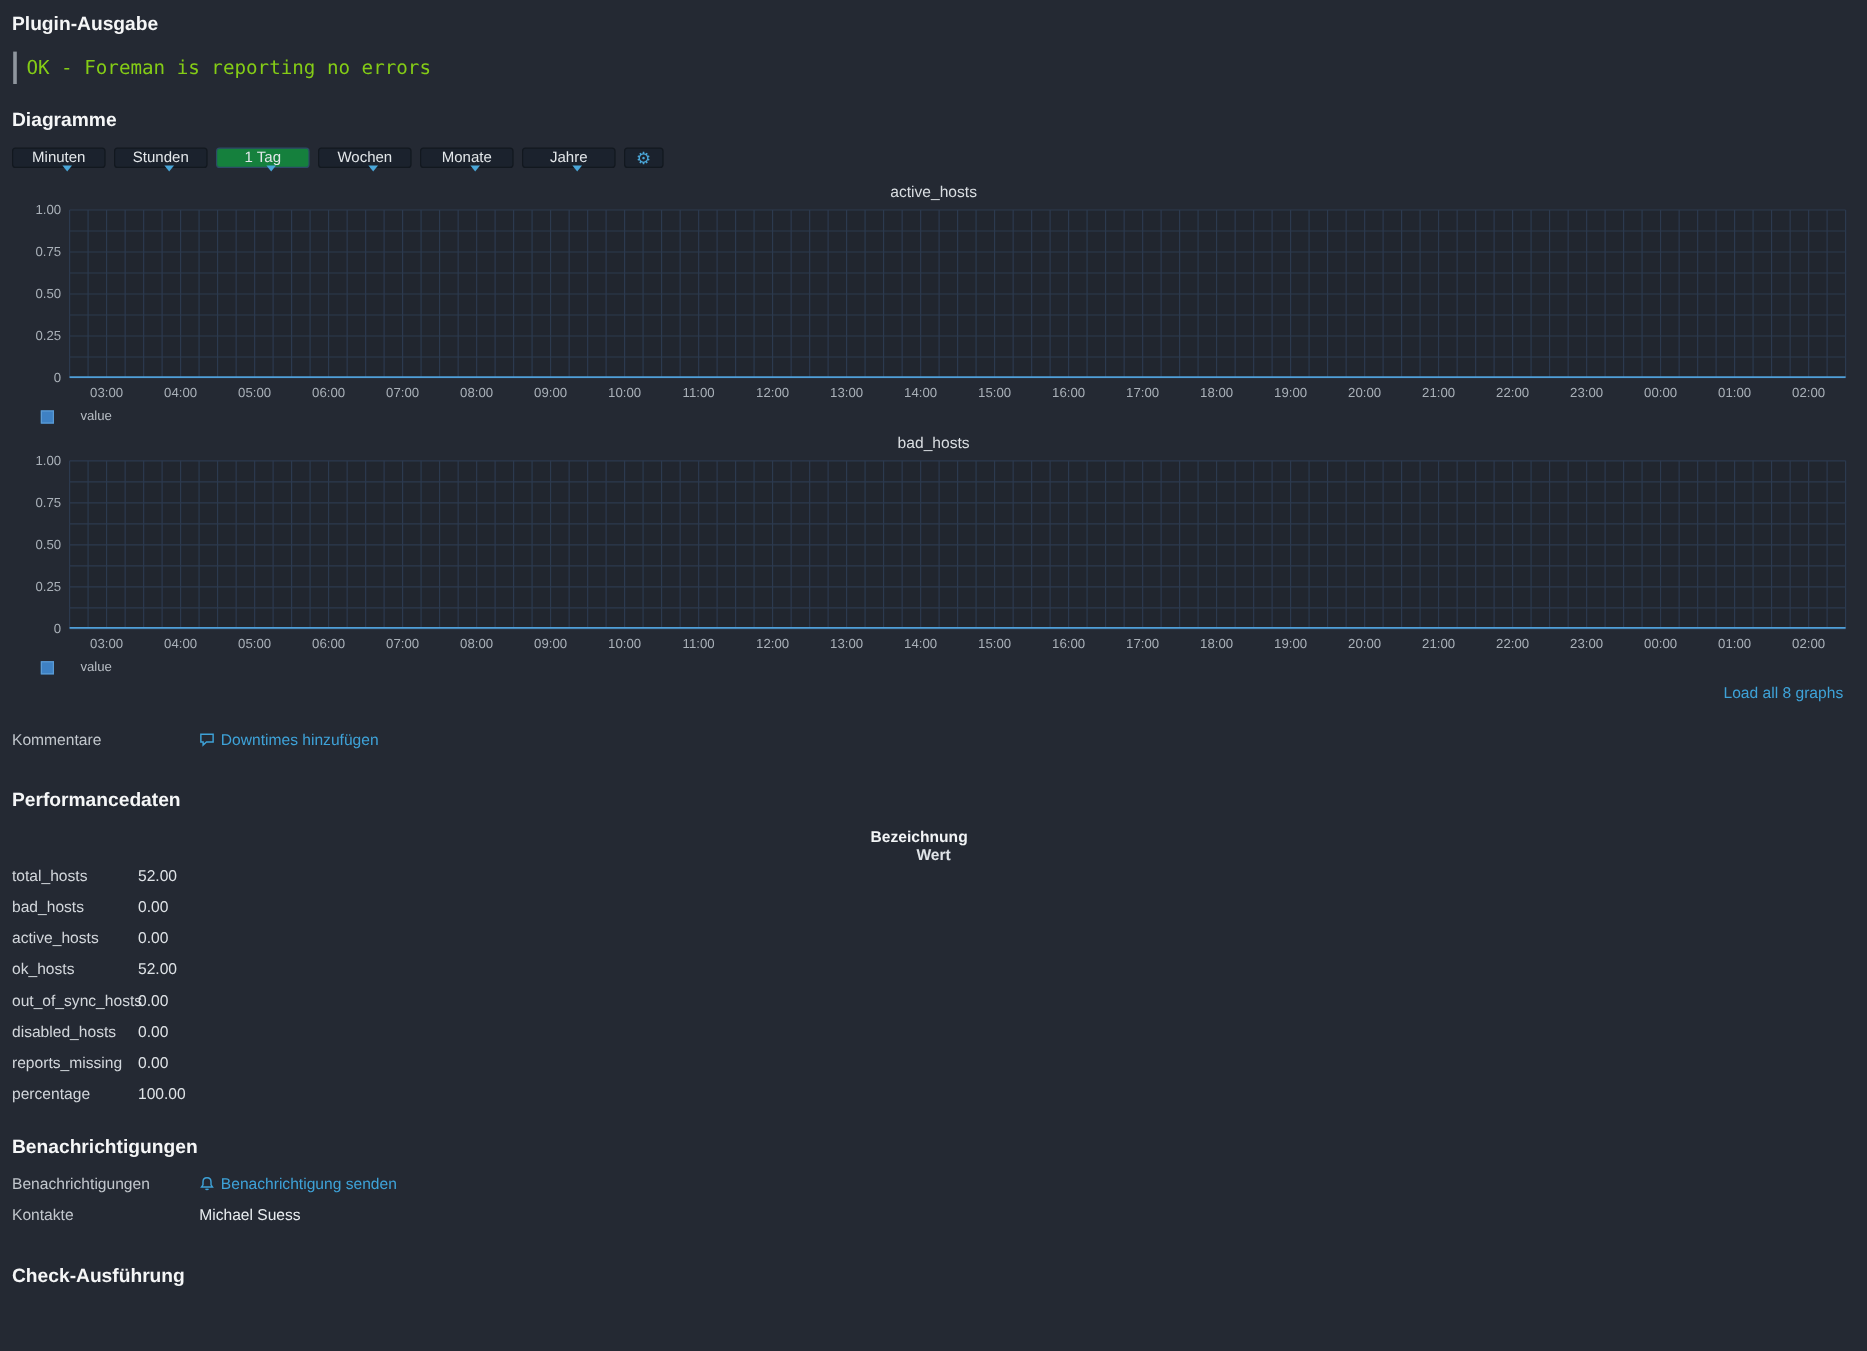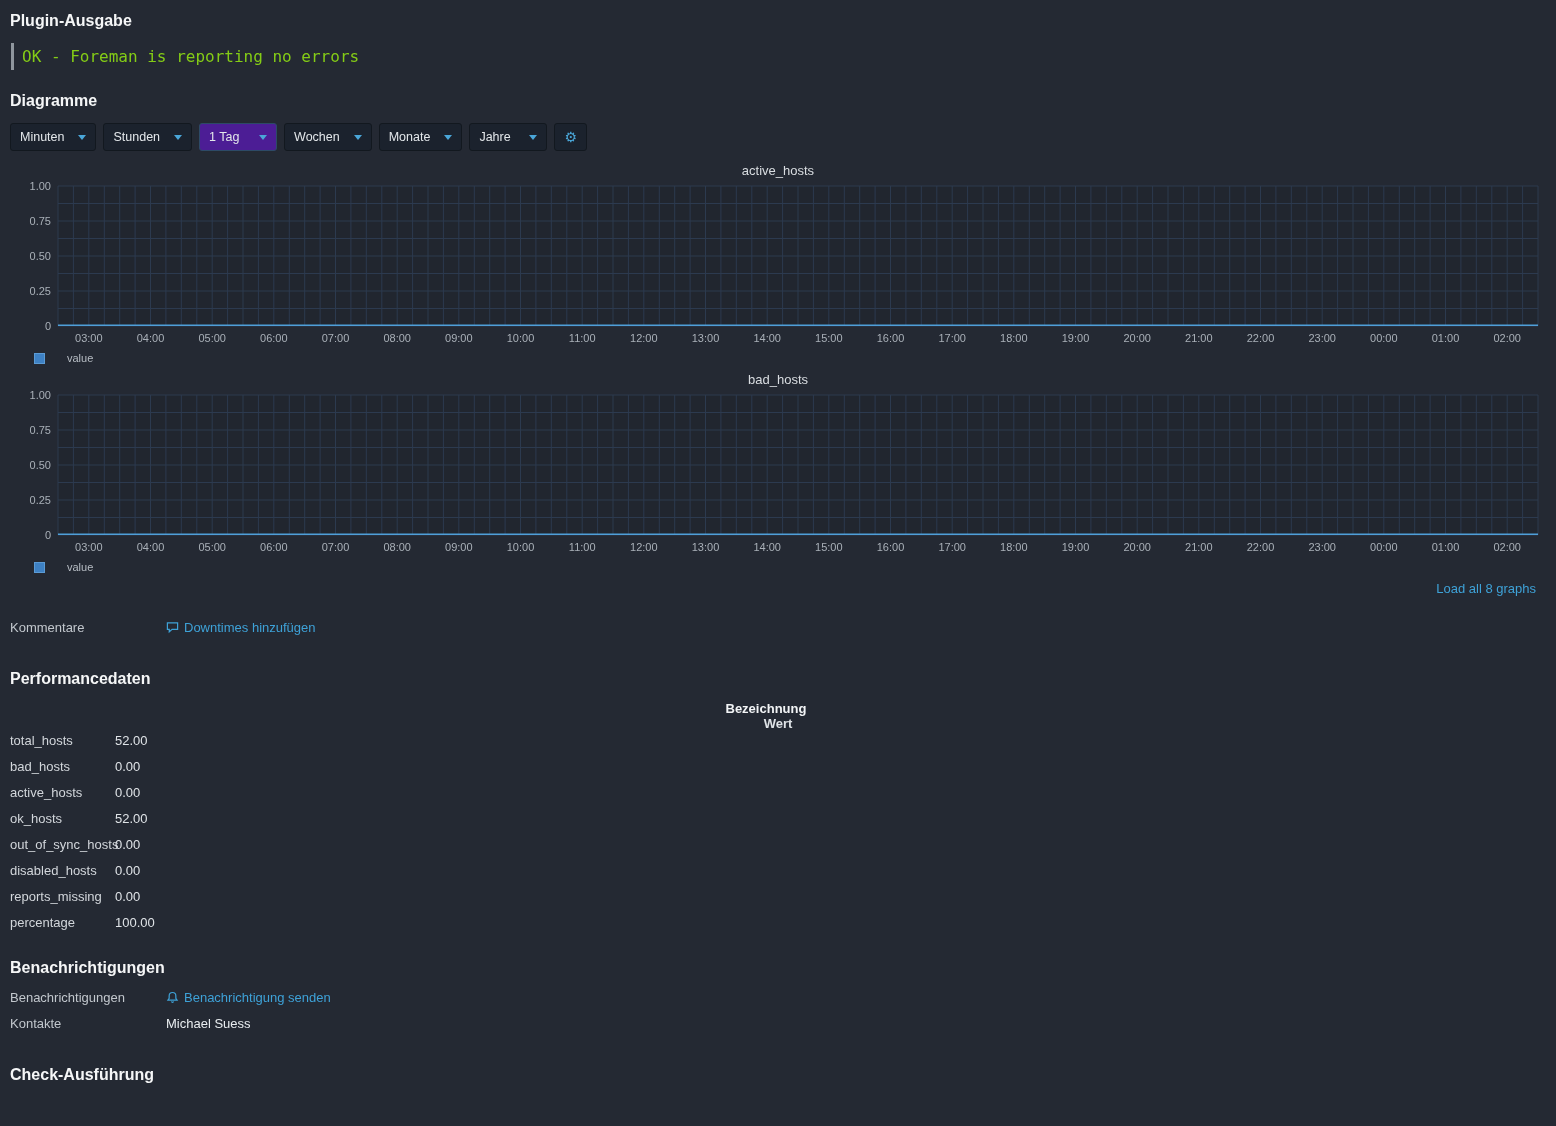--- a/index.html
+++ b/index.html
@@ -17,25 +17,25 @@
   
   .output {
     font-family:"DejaVu Sans Mono", monospace; font-size:16px; color:#84cc16;
     border-left:3px solid #8f969e; padding:4px 0 4px 8px; margin:0 0 4px 1px;
   }
 
   
   .toolbar { display:flex; gap:7px; align-items:center; margin:2px 0 12px 0; }
   .dd {
     display:inline-flex; align-items:center; justify-content:space-between;
-    min-width:78px; height:28px; padding:0 9px;
+    min-width:78px; height:17px; padding:0 9px;
     background:#1b222d; border:1px solid #12181f; border-radius:3px;
-    color:#e3e7ea; font-family:"Liberation Sans", sans-serif; font-size:12.5px; cursor:pointer;
+    color:#e3e7ea; font-family:"Liberation Sans", sans-serif; font-size:12.5px; cursor:pointer;flex-direction:column;
   }
-  .dd.active { background:#4c1d95; border-color:#2d4a66;text-align:right; }
+  .dd.active { background:#15803d; border-color:#2d4a66;text-align:right; }
   .caret { width:0; height:0; margin-left:14px;
     border-left:4px solid transparent; border-right:4px solid transparent;
     border-top:5px solid #4aa6d8; }
   .gearbtn { min-width:30px; justify-content:center; color:#4aa6d8; font-size:14px; }
 
   
   .chart-title { text-align:center; color:#d9dde1; font-size:13px; margin:6px 0 2px 0; }
   .chart-svg { display:block; }
   .chart-svg text { font-family:"Liberation Sans", sans-serif; font-size:11px; fill:#a9b0b8; }
   .legend { display:flex; align-items:center; gap:22px; margin:2px 0 6px 24px; height:16px; }

